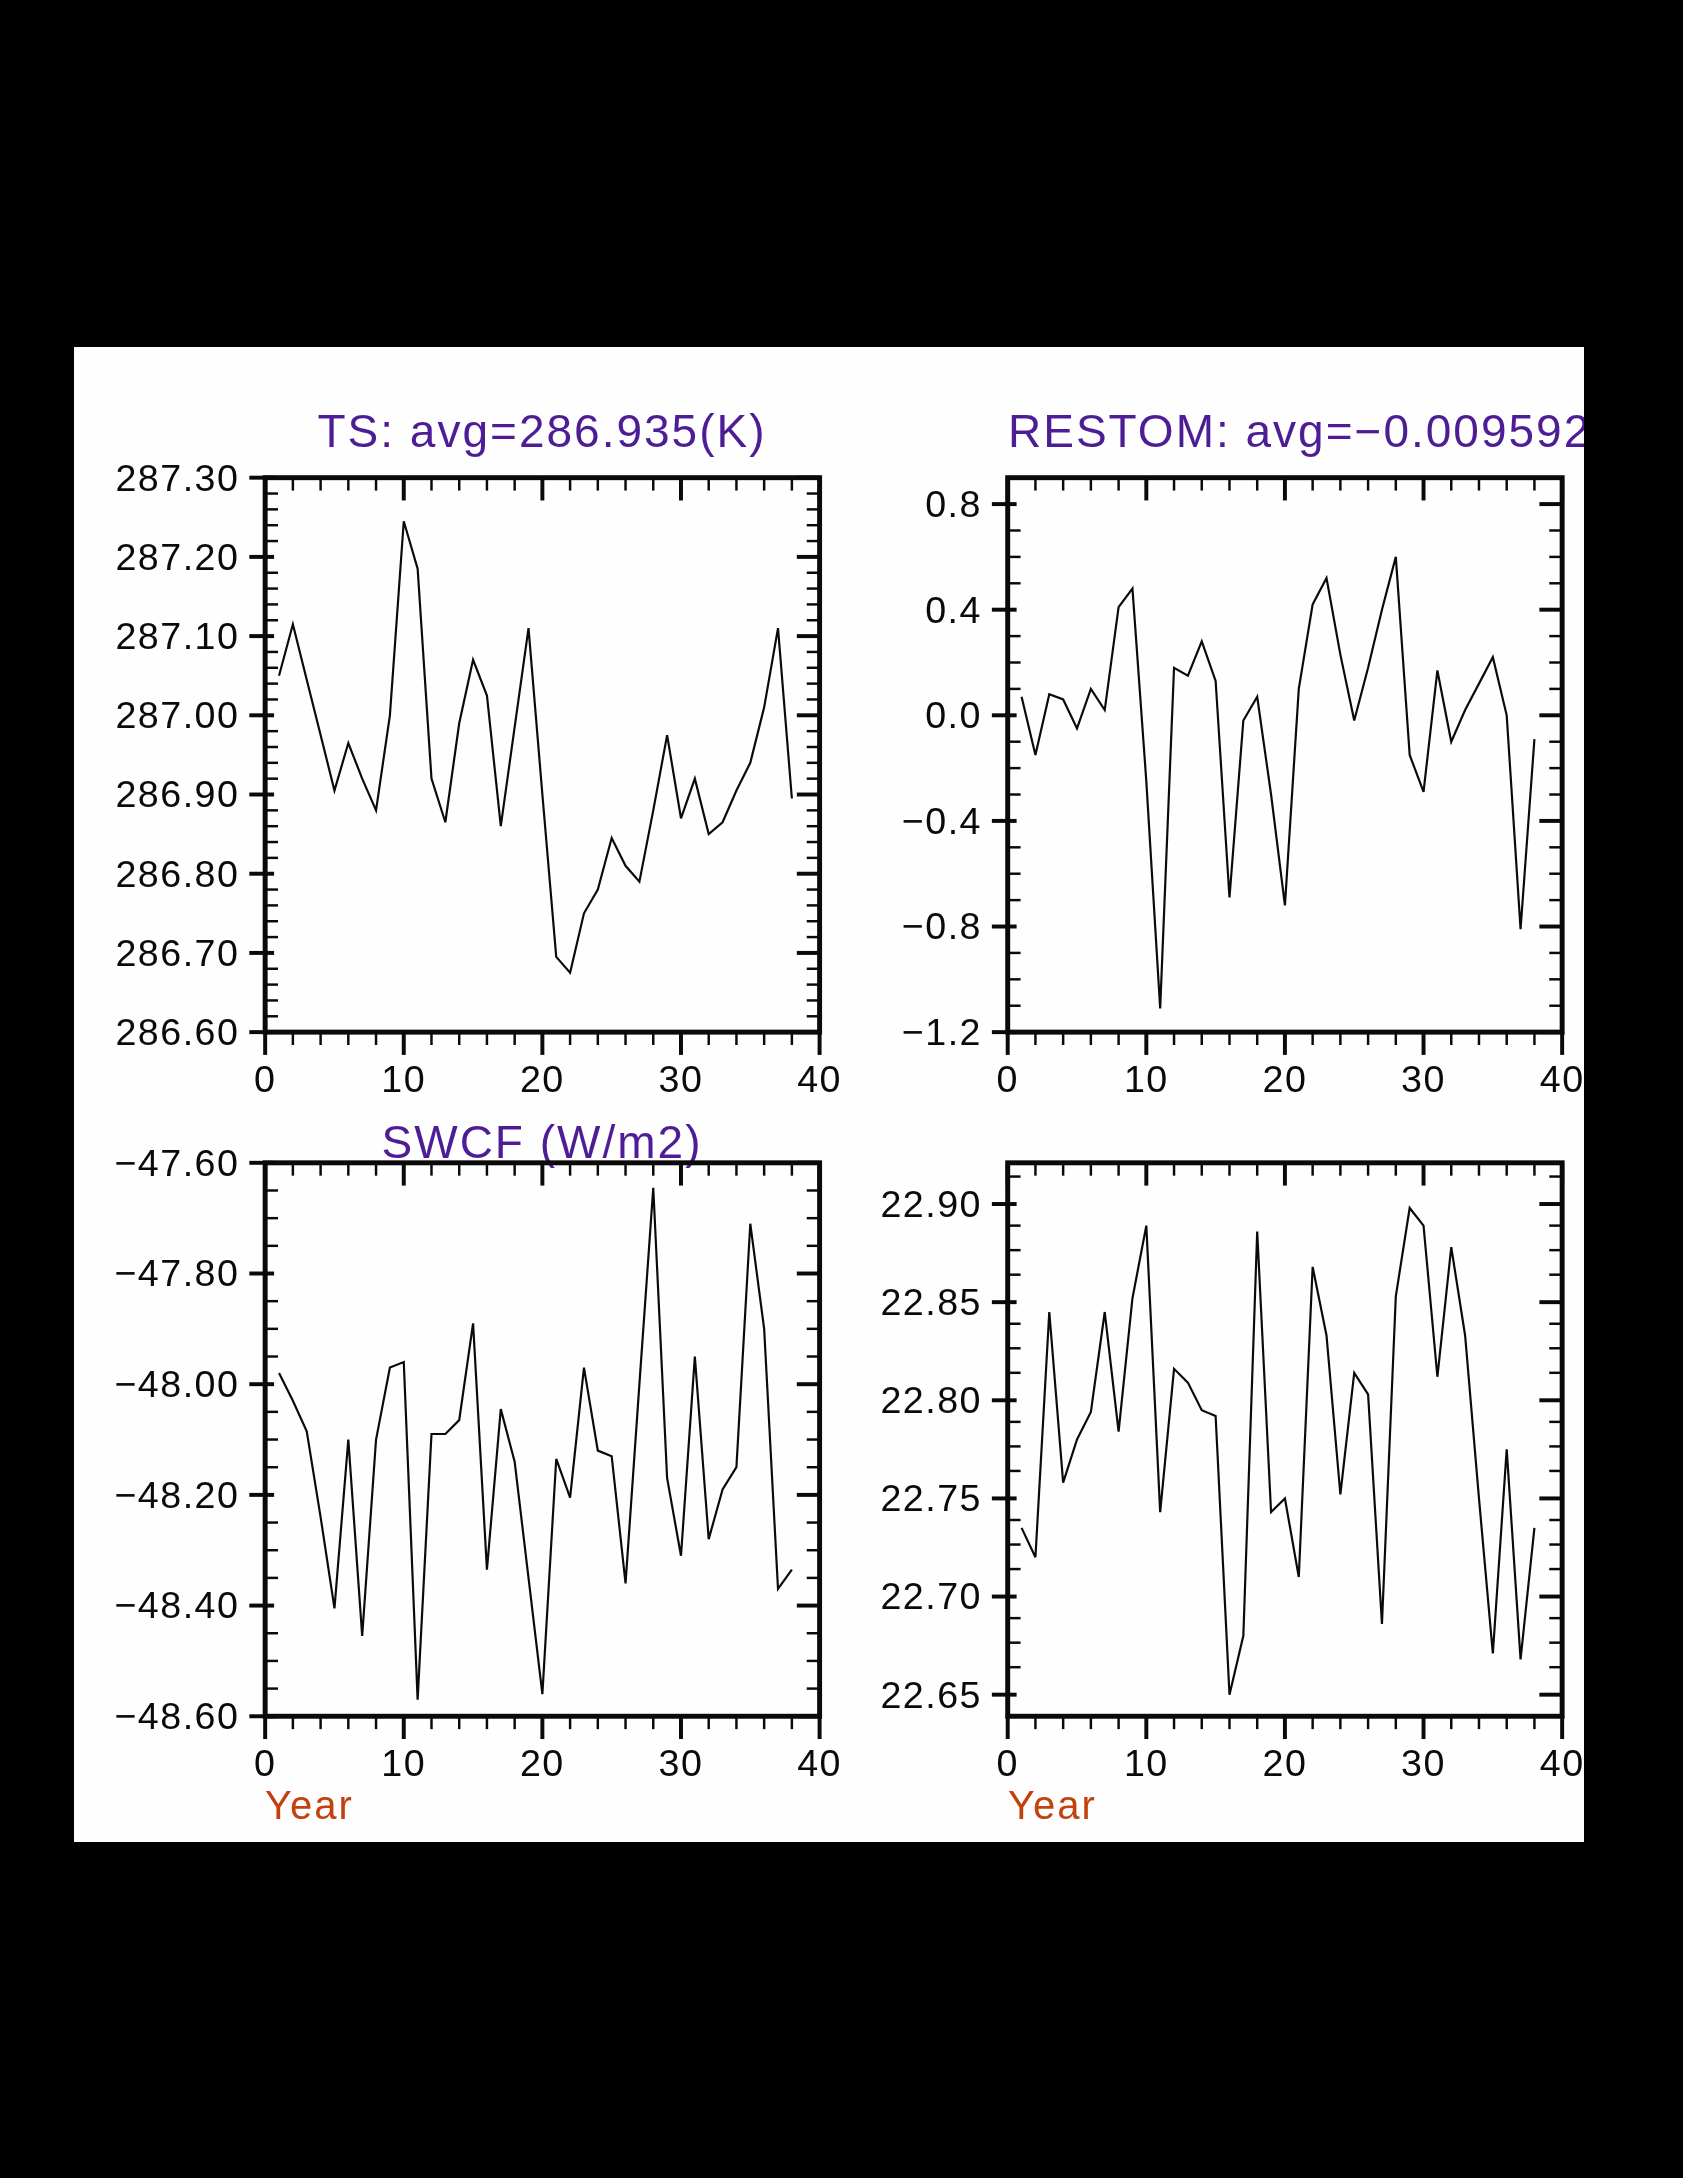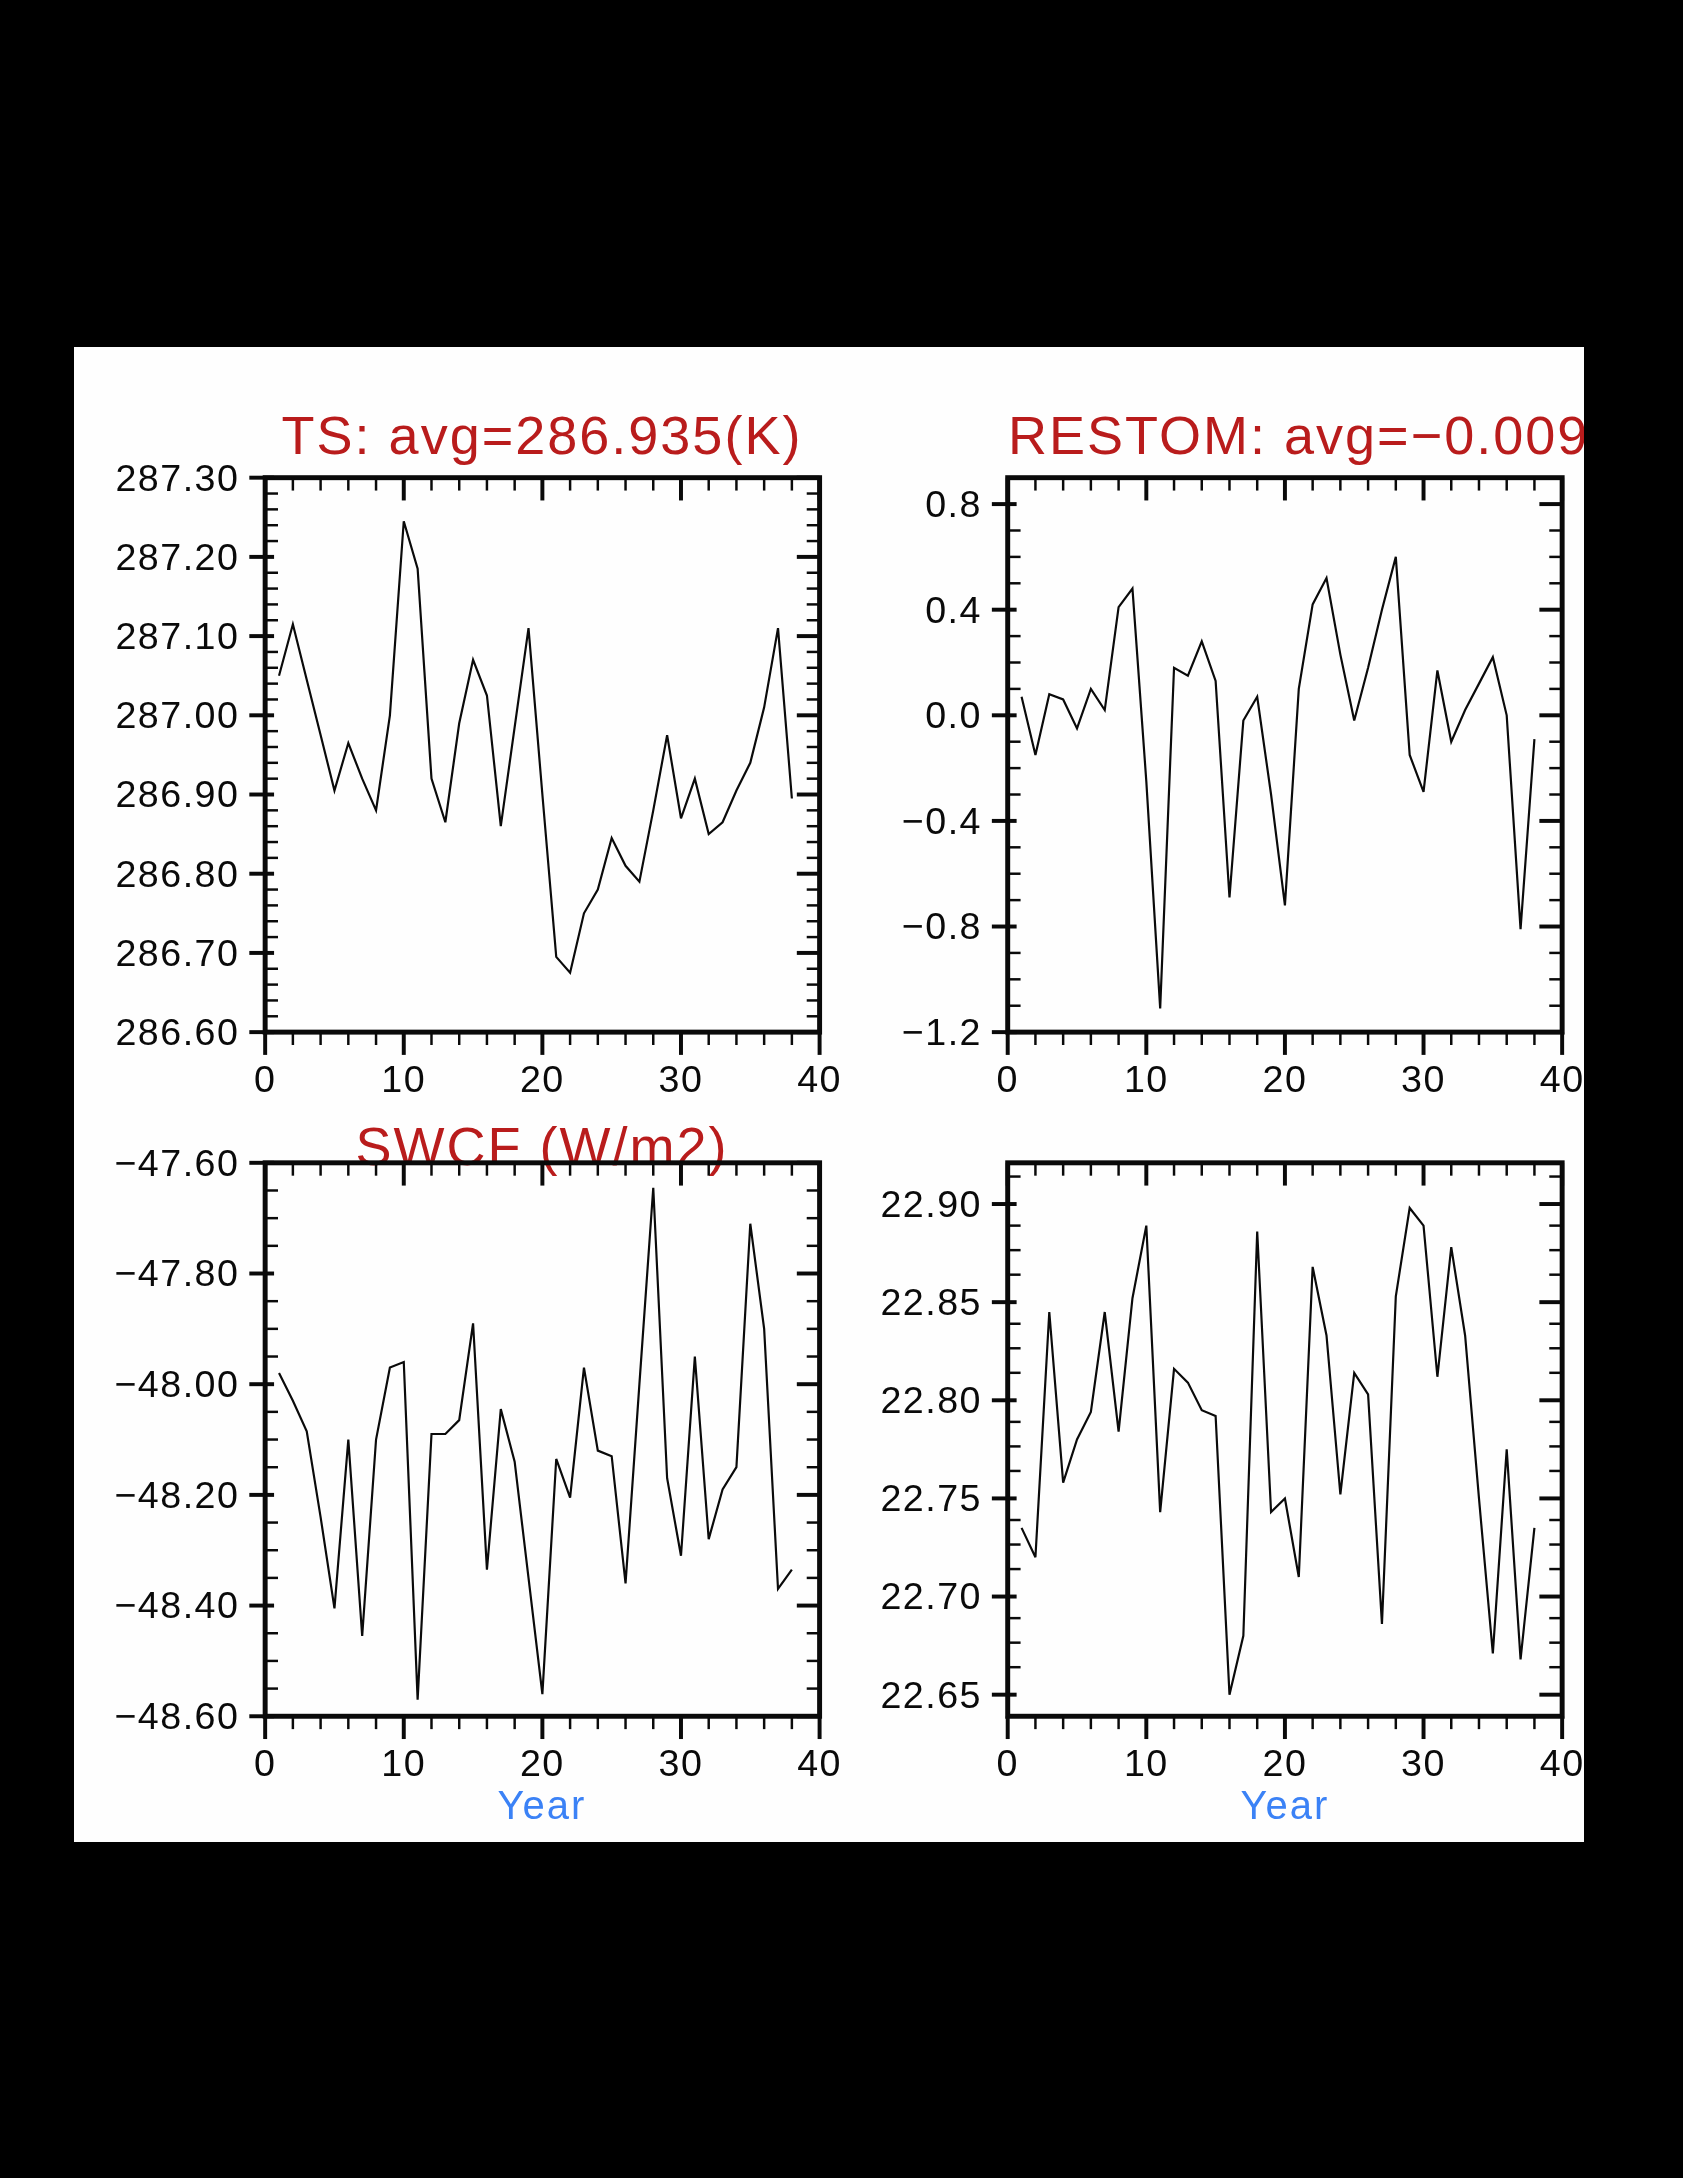--- a/index.html
+++ b/index.html
@@ -1,21 +1,21 @@
 <!DOCTYPE html>
 <html><head>
 <meta charset="utf-8">
 <style>
   html,body{margin:0;padding:0;background:#000;}
   .canvas{position:relative;width:1683px;height:2178px;background:#000;overflow:hidden;
           font-family:"Liberation Sans",sans-serif;}
   .page{position:absolute;left:74px;top:347px;width:1510px;height:1495px;background:#fefefe;overflow:hidden;}
-  .panel-title{position:absolute;font-size:54px;color:#b91c1c;text-align:center;
+  .panel-title{position:absolute;font-size:46px;color:#4c1d95;text-align:center;
                white-space:nowrap;letter-spacing:2px;}
-  .axis-title{position:absolute;font-size:40px;color:#3b82f6;text-align:center;
+  .axis-title{position:absolute;font-size:40px;color:#c2410c;text-align:left;
               white-space:nowrap;letter-spacing:2px;}
   svg{position:absolute;left:0;top:0;}
   text{fill:#0a0a0a;}
 </style>
 </head>
 <body>
 
 <div class="canvas">
   <div class="page">
 

